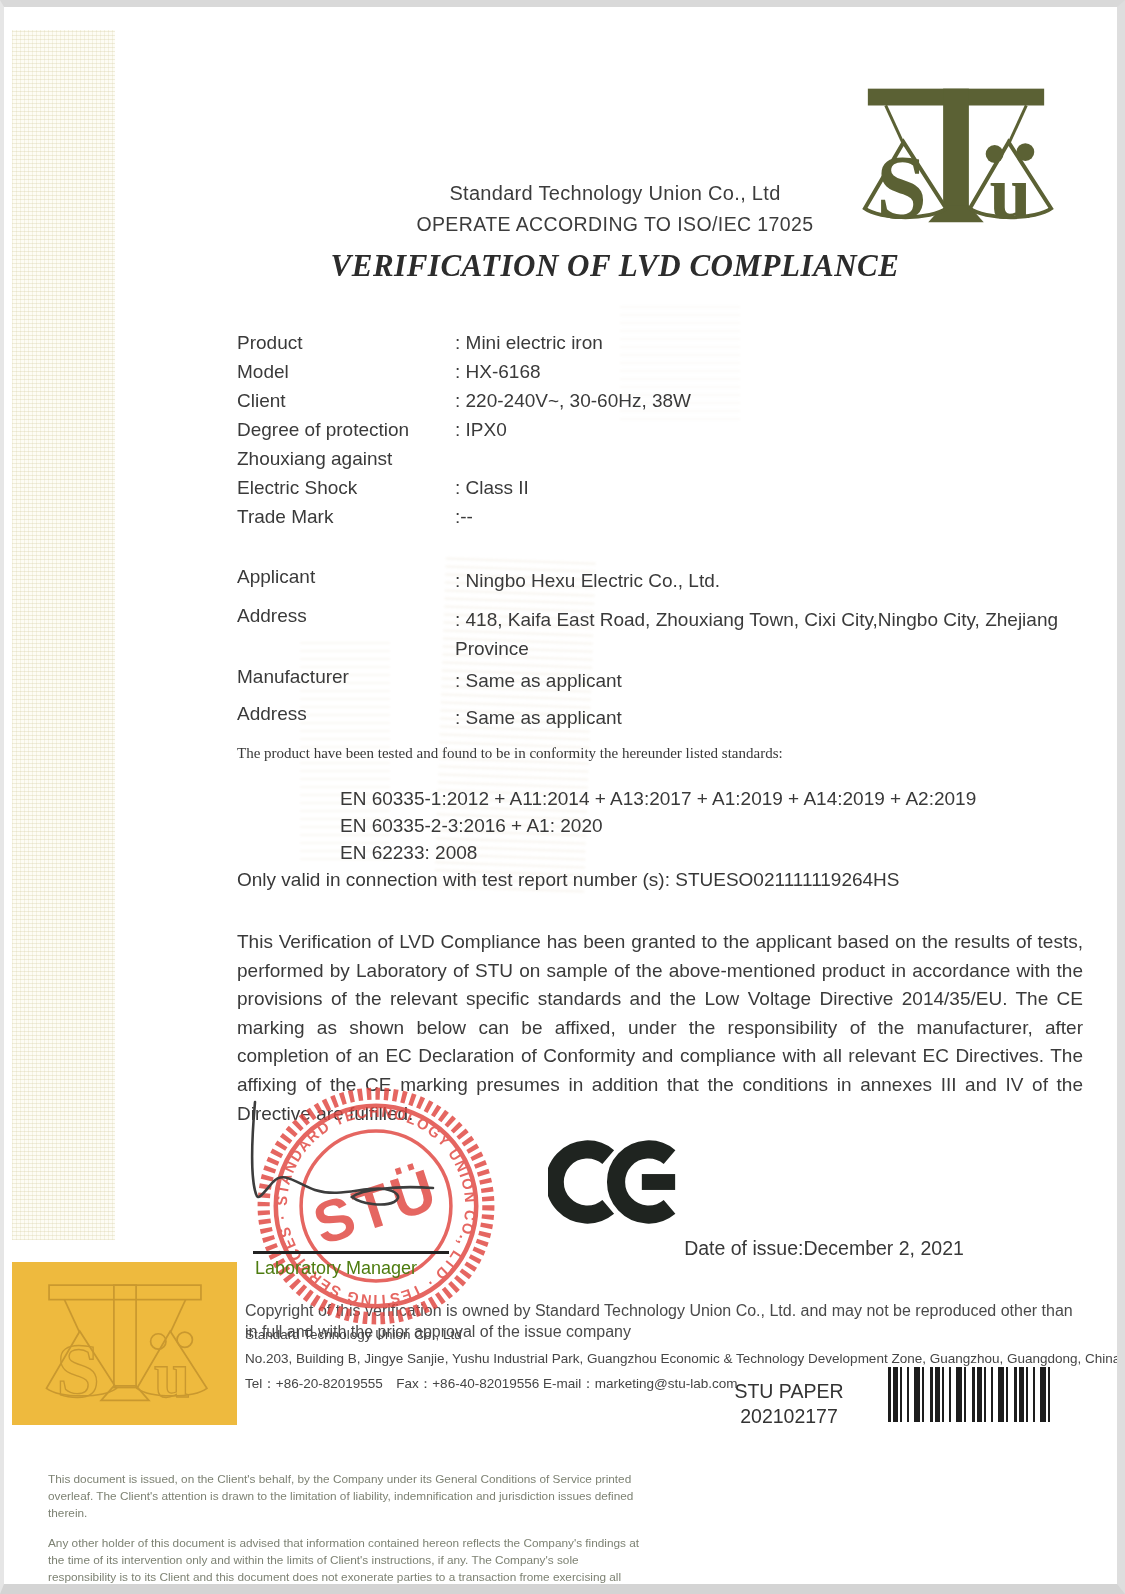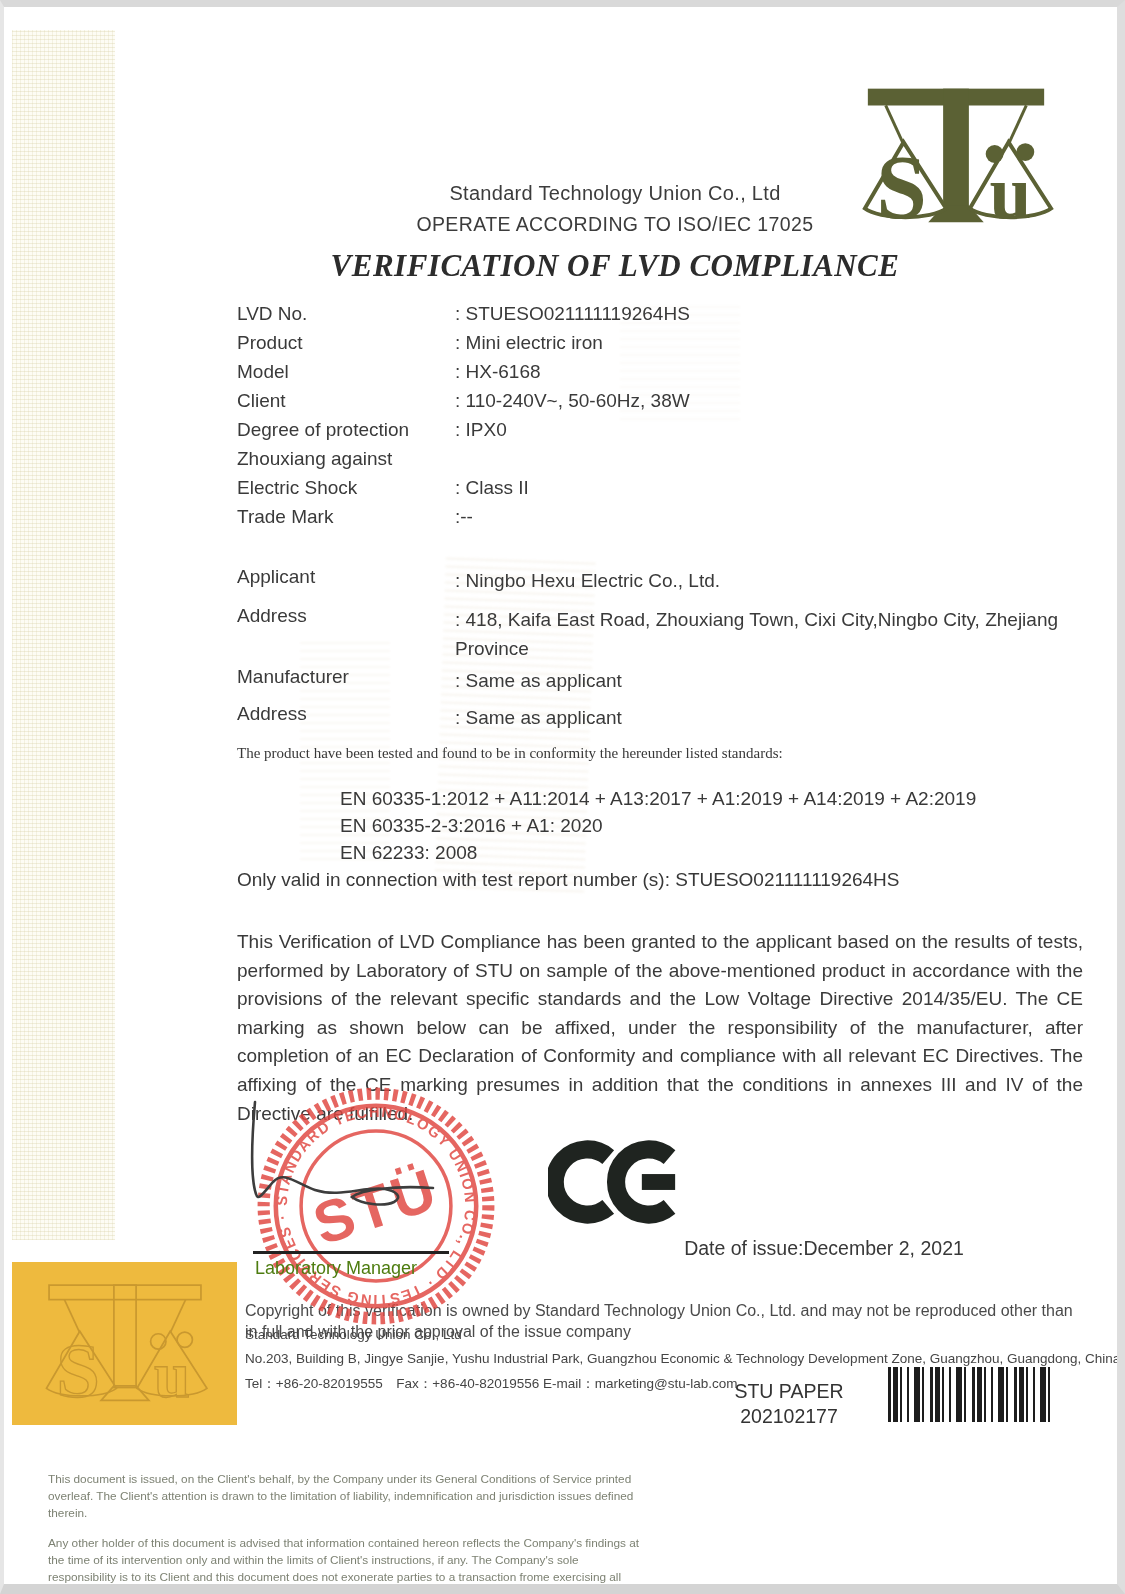--- a/index.html
+++ b/index.html
@@ -103,35 +103,31 @@
     <text x="50" y="137" font-family="Liberation Serif, DejaVu Serif, serif" font-weight="bold" font-size="92" fill="#5b6134" text-anchor="middle">S</text>
     <text x="160" y="137" font-family="Liberation Serif, DejaVu Serif, serif" font-weight="bold" font-size="76" fill="#5b6134" text-anchor="middle">u</text>
     <circle cx="144" cy="72" r="9" fill="#5b6134"></circle>
     <circle cx="175" cy="70" r="9" fill="#5b6134"></circle>
   </svg>
 
   <div class="hdr-company">Standard Technology Union Co., Ltd</div>
   <div class="hdr-operate">OPERATE ACCORDING TO ISO/IEC 17025</div>
   <div class="doc-title">VERIFICATION OF LVD COMPLIANCE</div>
 
-  <div class="spec-row" style="top:303px">
-    <span class="lbl">LVD No.</span>
-    <span class="val">: STUESO021111119264HS</span>
-    </div>
   <div class="spec-row" style="top:332px">
     <span class="lbl">Product</span>
     <span class="val">: Mini electric iron</span>
     </div>
   <div class="spec-row" style="top:361px">
     <span class="lbl">Model</span>
     <span class="val">: HX-6168</span>
     </div>
   <div class="spec-row" style="top:390px">
     <span class="lbl">Client</span>
-    <span class="val">: 110-240V~, 50-60Hz, 38W</span>
+    <span class="val">: 220-240V~, 30-60Hz, 38W</span>
     </div>
   <div class="spec-row" style="top:419px">
     <span class="lbl">Degree of protection</span>
     <span class="val">: IPX0</span>
     </div>
   <div class="spec-row" style="top:448px">
     <span class="lbl">Zhouxiang against</span>
     <span class="val"></span>
     </div>
   <div class="spec-row" style="top:477px">

